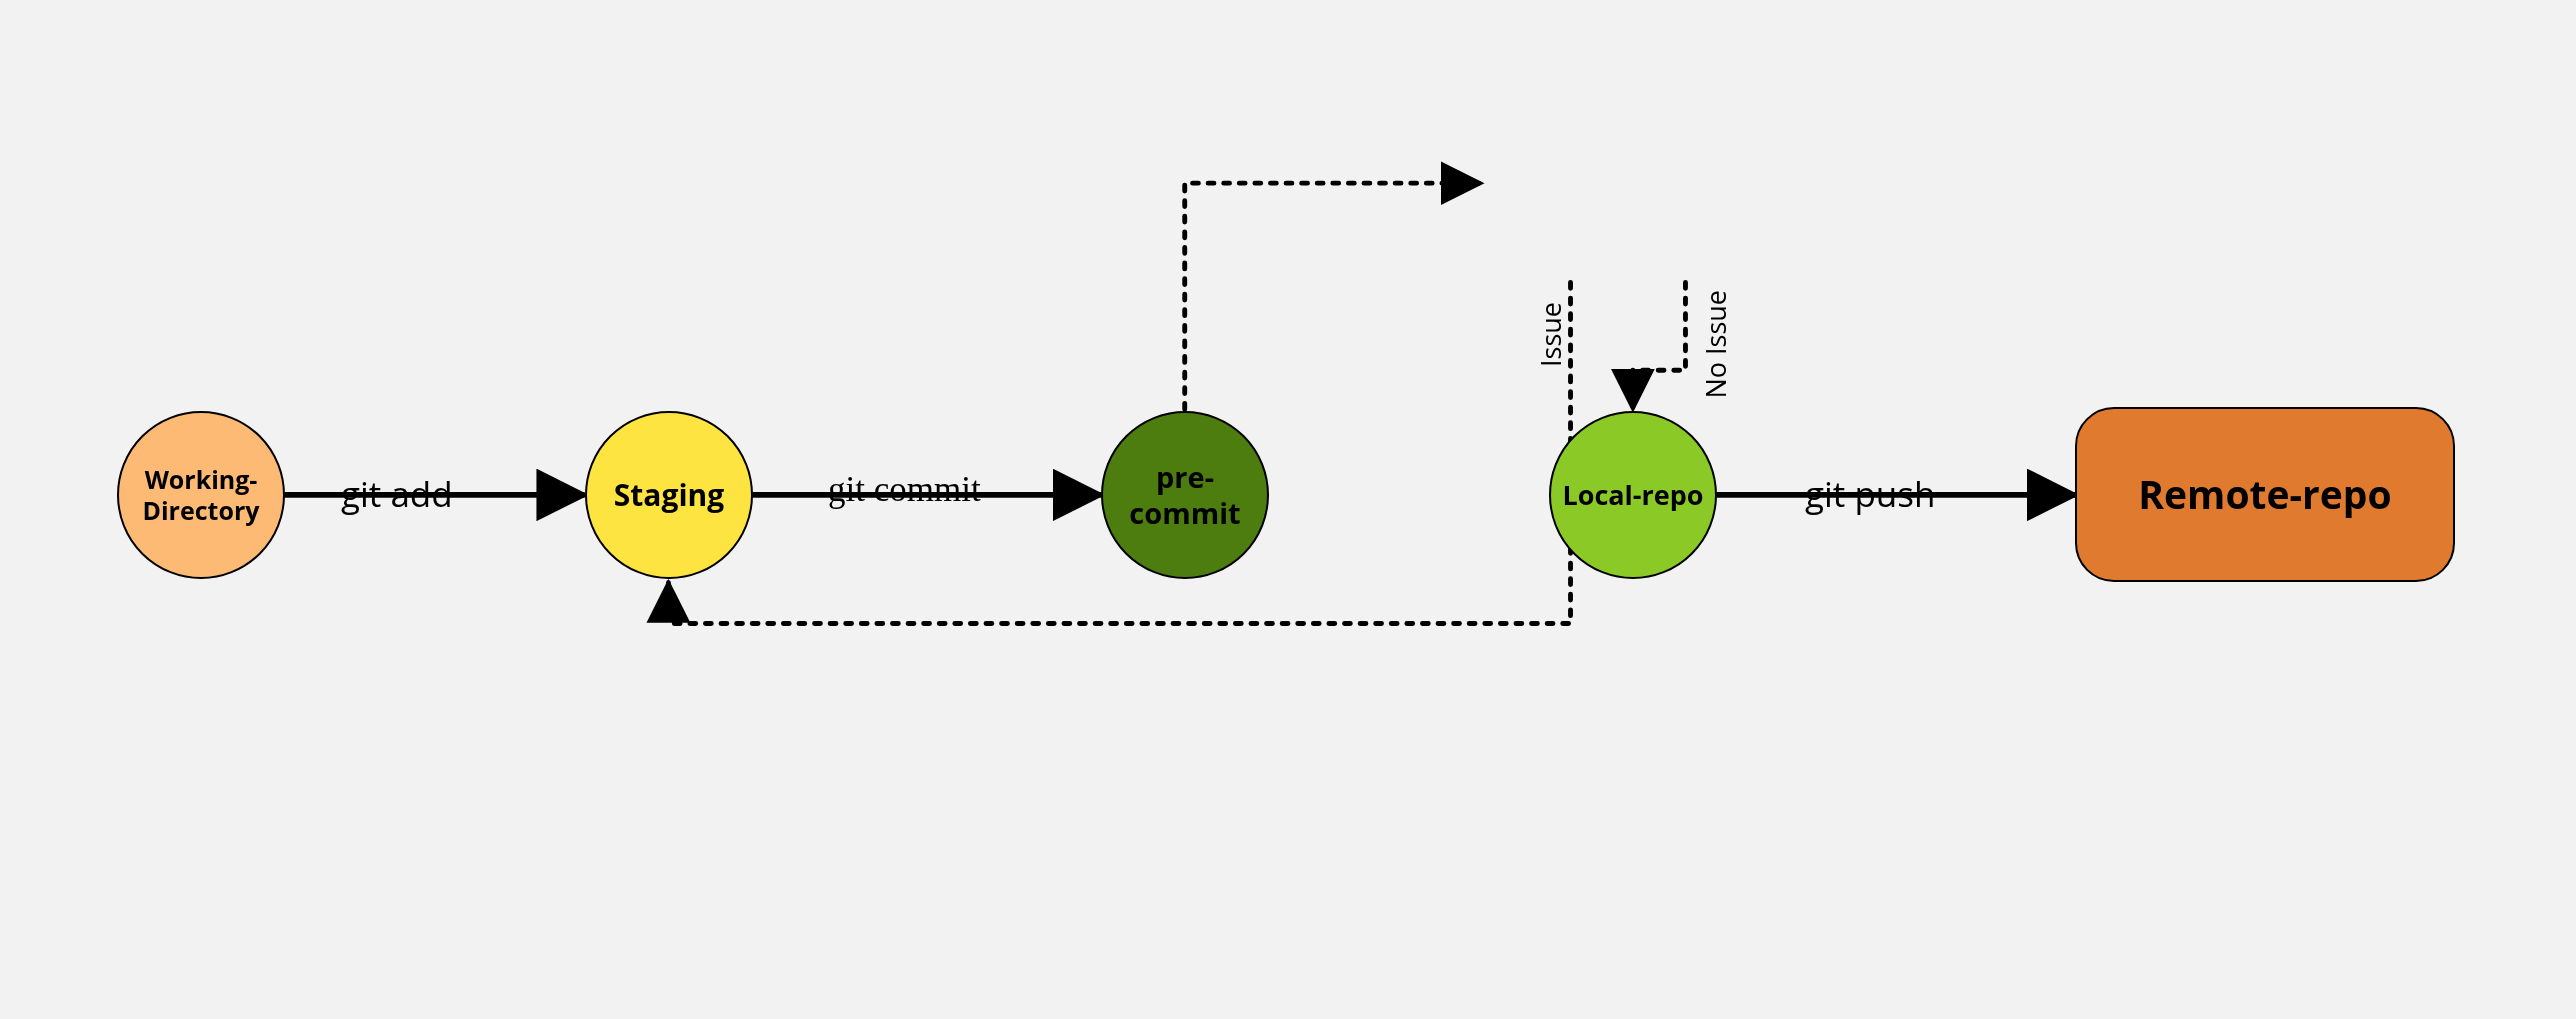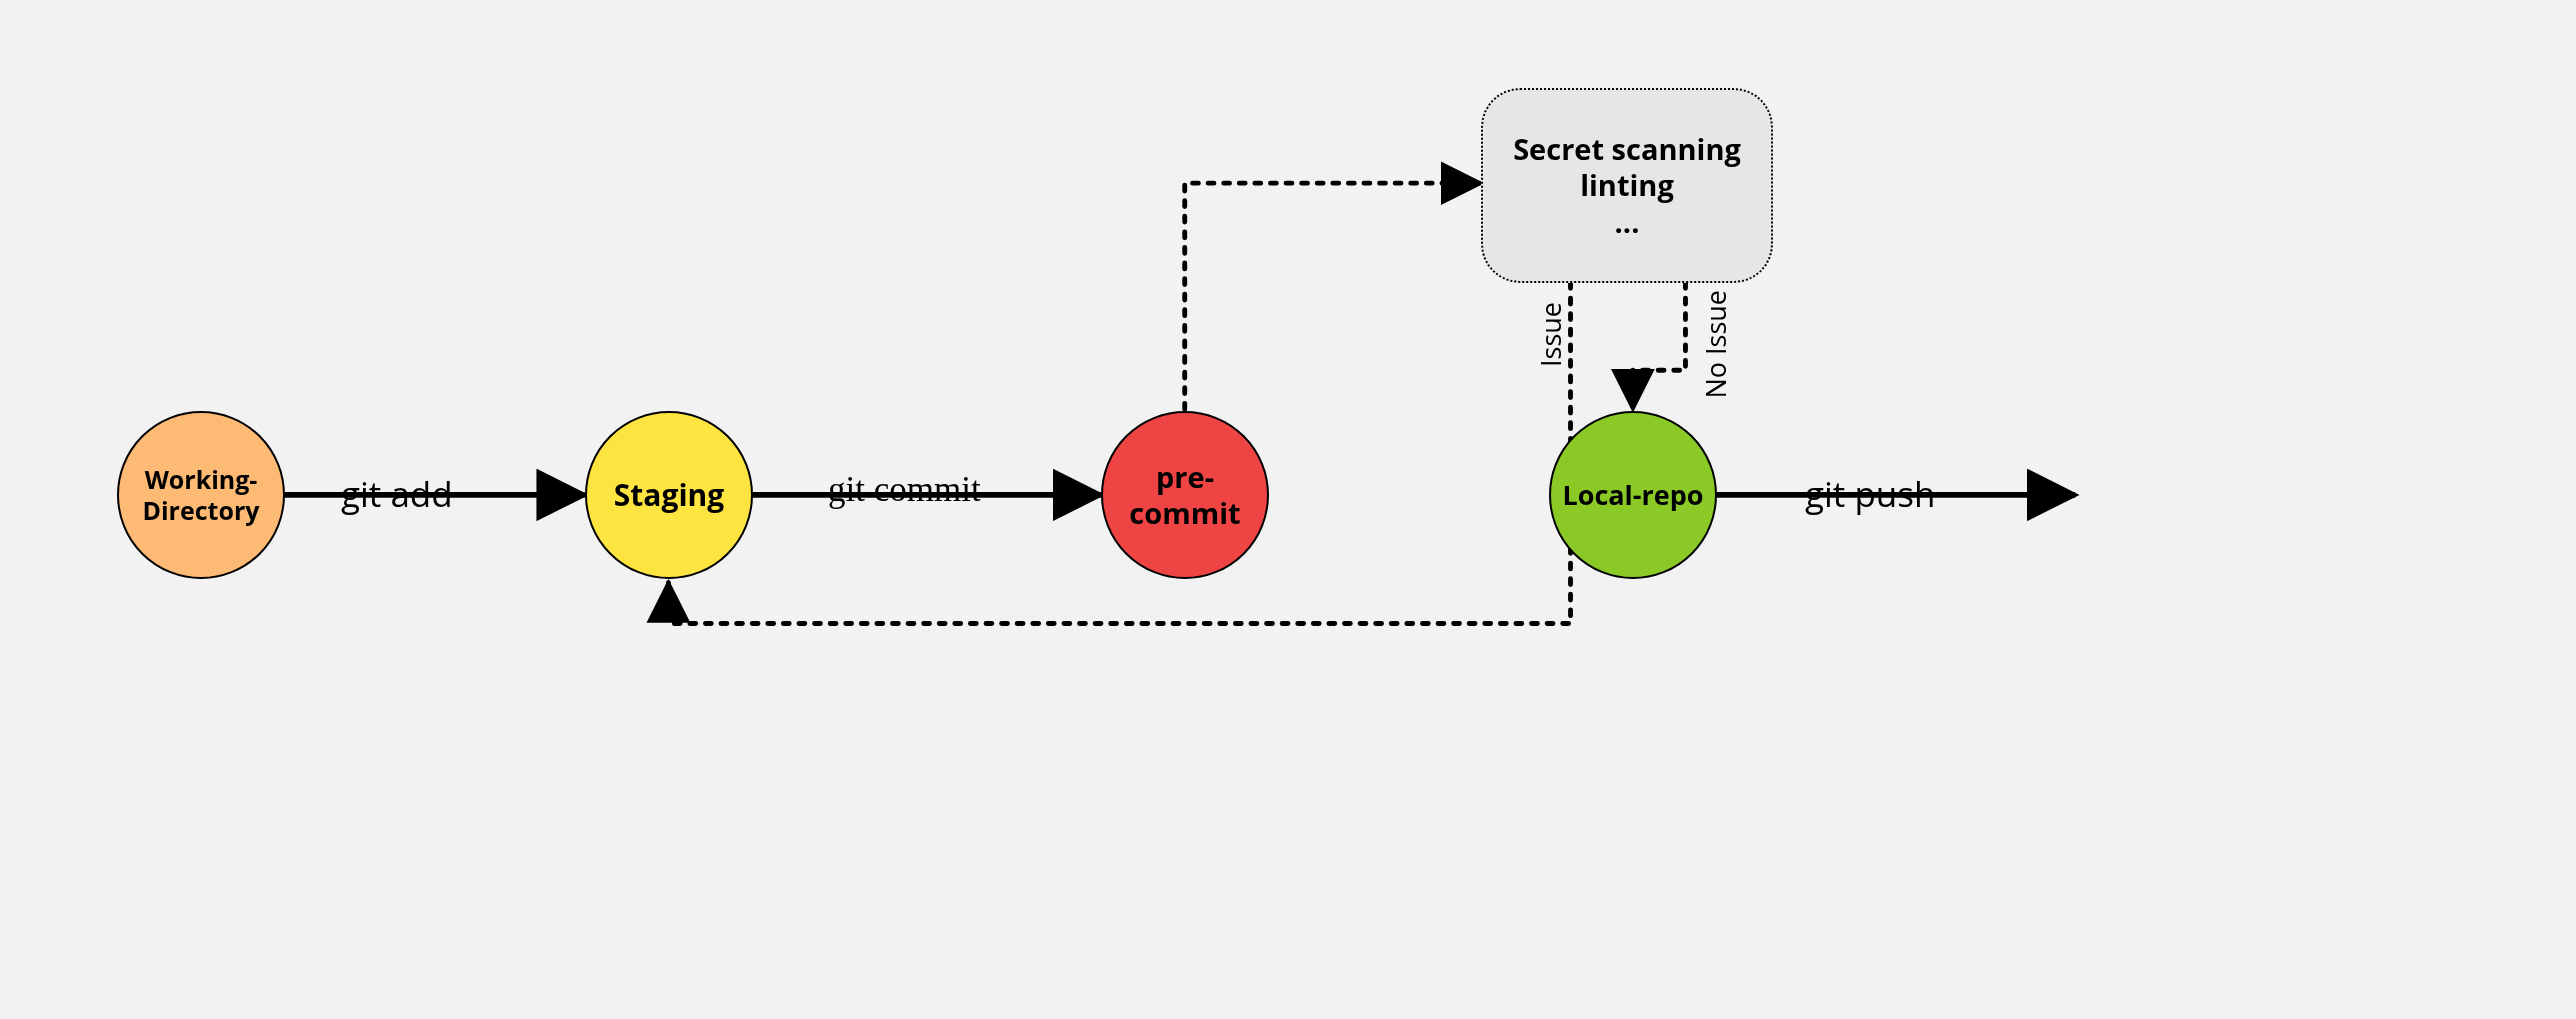--- a/index.html
+++ b/index.html
@@ -26,21 +26,21 @@
   }
   .circle {
     width: 168px;
     height: 168px;
     border-radius: 50%;
     border: 2.9px solid #000;
     font-weight: 700;
   }
   .wd   { background: #fdba74; font-size: 25px; }
   .stg  { background: #fee440; font-size: 30px; }
-  .pre  { background: #ef4444; font-size: 29px; color:#000; }
+  .pre  { background: #4d7c0f; font-size: 29px; color:#000; }
   .loc  { background: #8ac926; font-size: 27px; }
   .remote-box {
     width: 380px;
     height: 175px;
     border-radius: 39px;
     background: #e07a2e;
     border: 2.9px solid #000;
     font-size: 39px;
     font-weight: 700;
     color: #000;
@@ -116,26 +116,24 @@
   </div>
 
   <div class="node circle pre" style="left:1101px; top:411px;">
     <span>pre-<br>commit</span>
   </div>
 
   <div class="node circle loc" style="left:1549px; top:411px;">
     <span>Local-repo</span>
   </div>
 
+  <div class="node remote-box" style="left:2075px; top:407px;">
+    <span>Remote-repo</span>
+  </div>
 
-  <div class="node checks-box" style="left:1481px; top:88px;">
-    <span>Secret scanning</span>
-    <span>linting</span>
-    <span>...</span>
-  </div>
 
   <div class="edge-label" style="left:341px; top:470px;text-align:right;">git add</div>
   <div class="edge-label" style="left:828px; top:470px;font-family:Liberation Serif, serif;">git commit</div>
   <div class="edge-label" style="left:1793px; top:470px;margin-left:12px;">git push</div>
 
   <div class="vlabel" style="left:1532px; top:302px;">Issue</div>
   <div class="vlabel" style="left:1697px; top:290px;">No Issue</div>
 
 </div>
 

